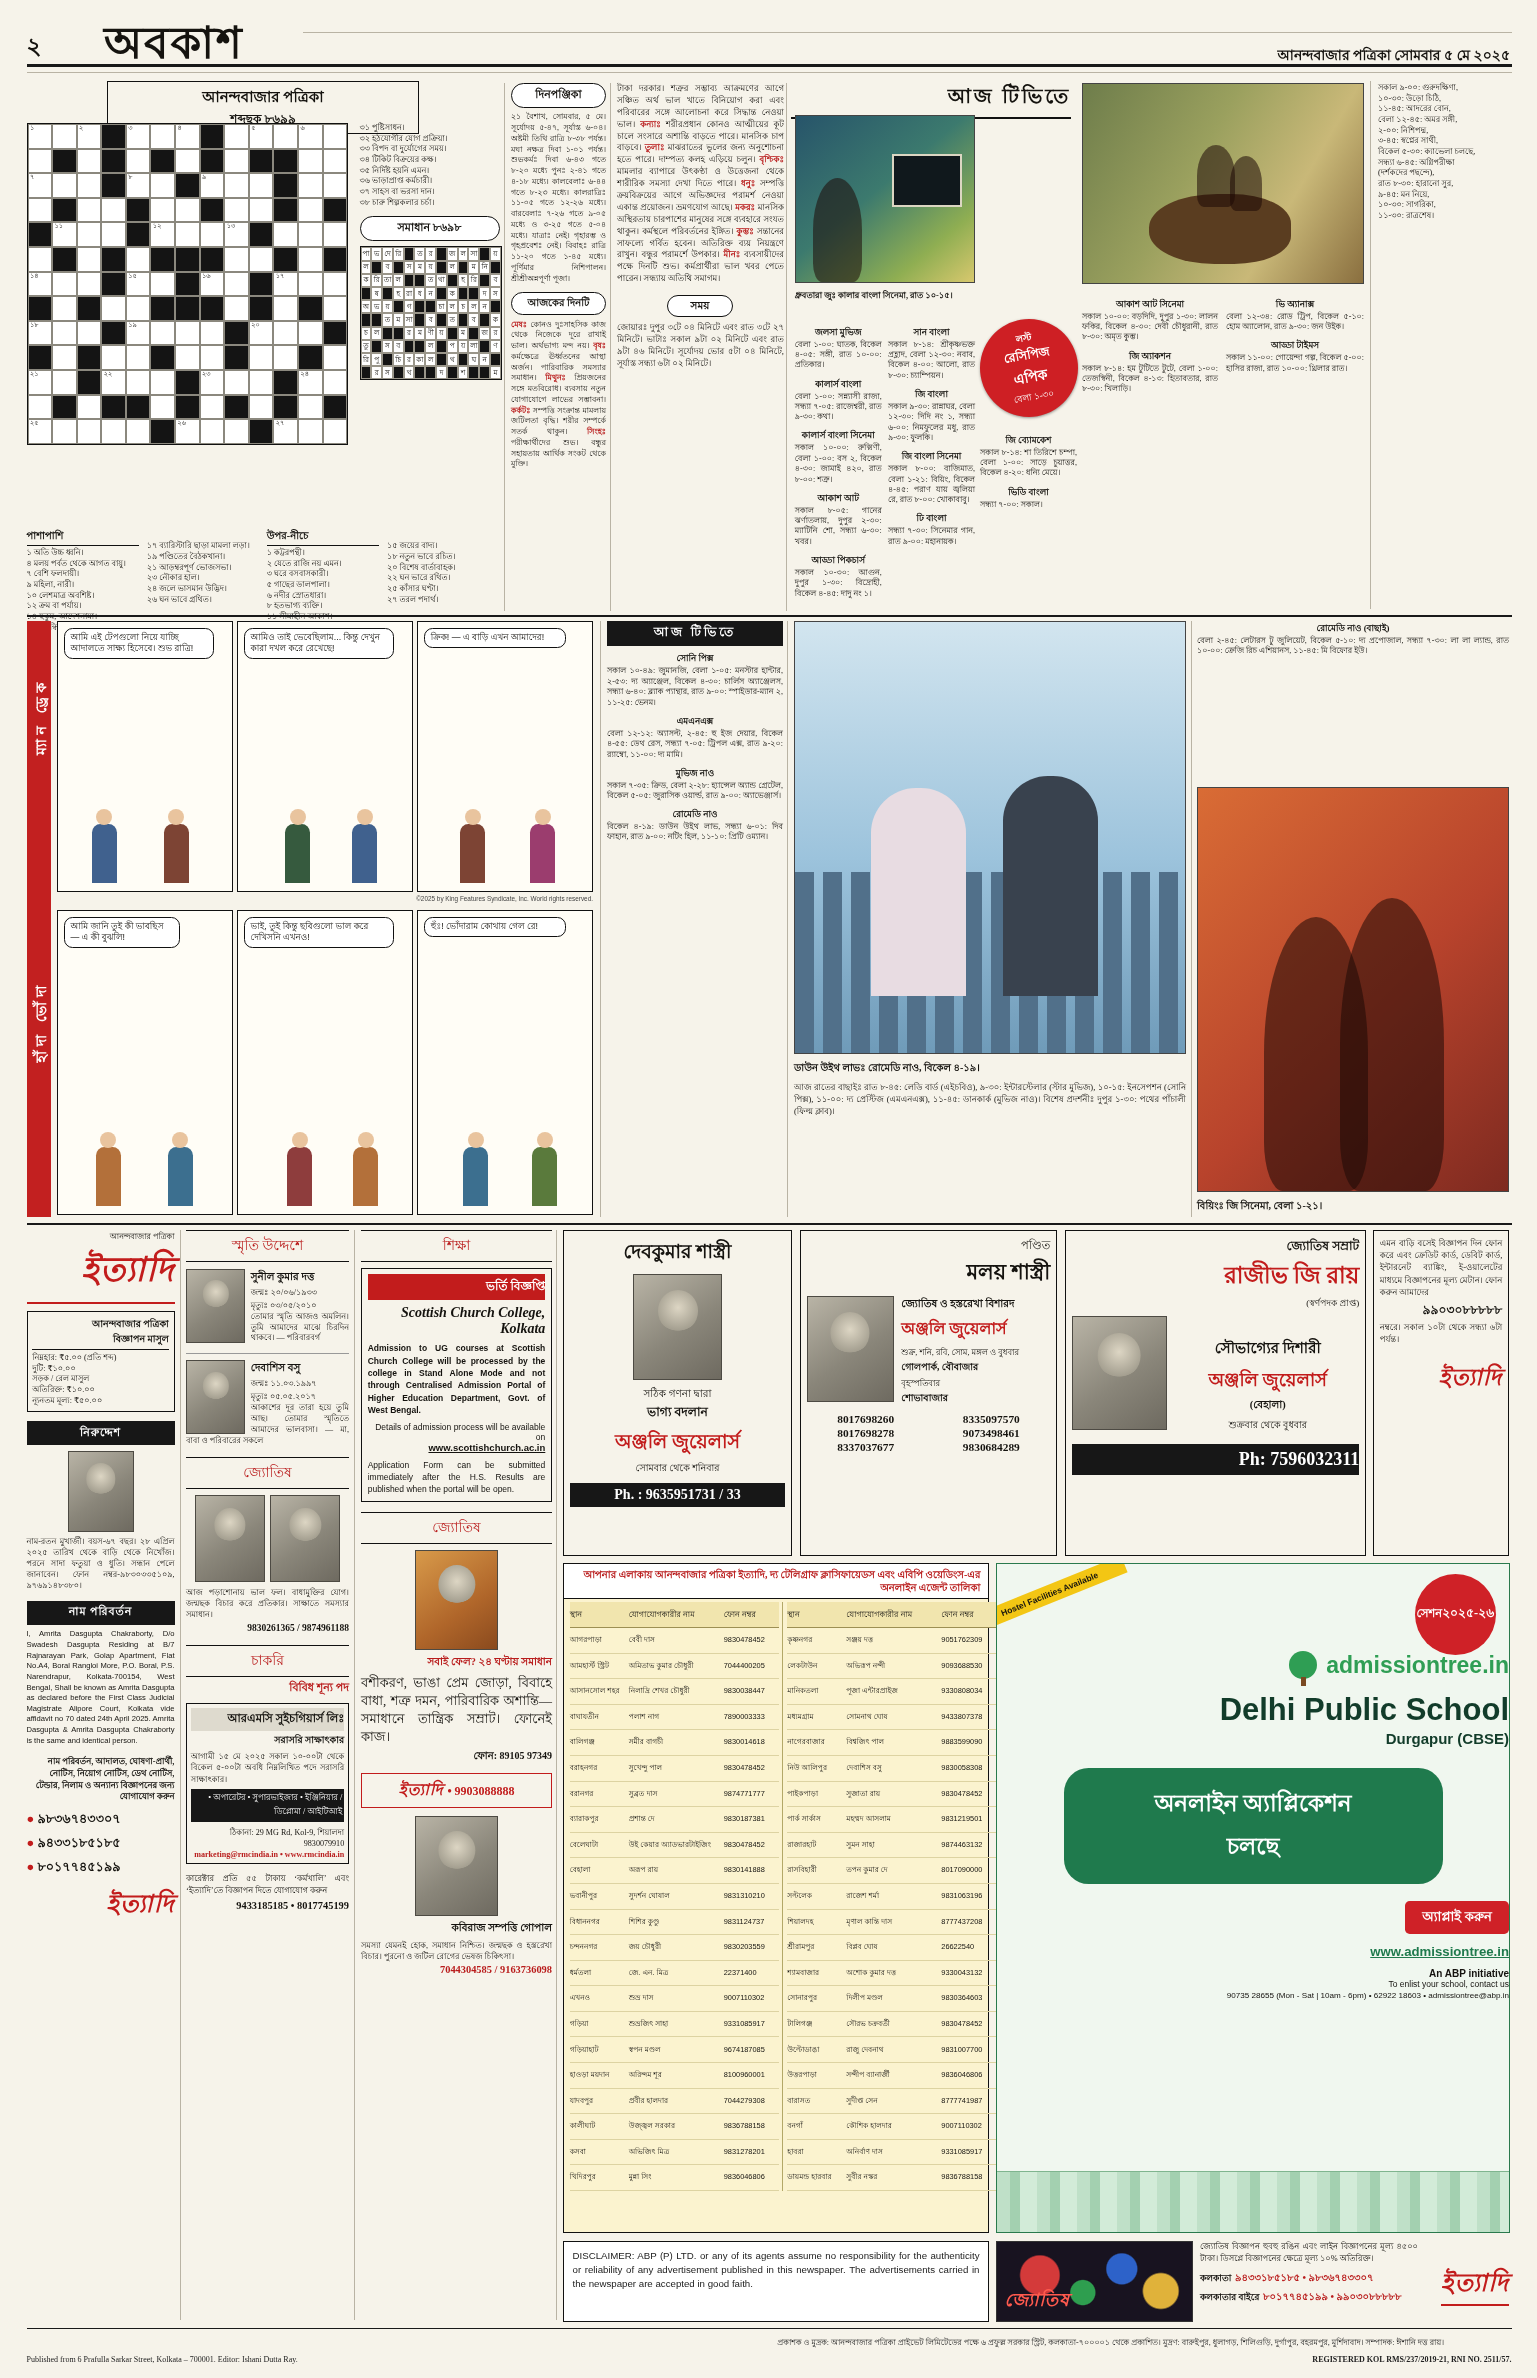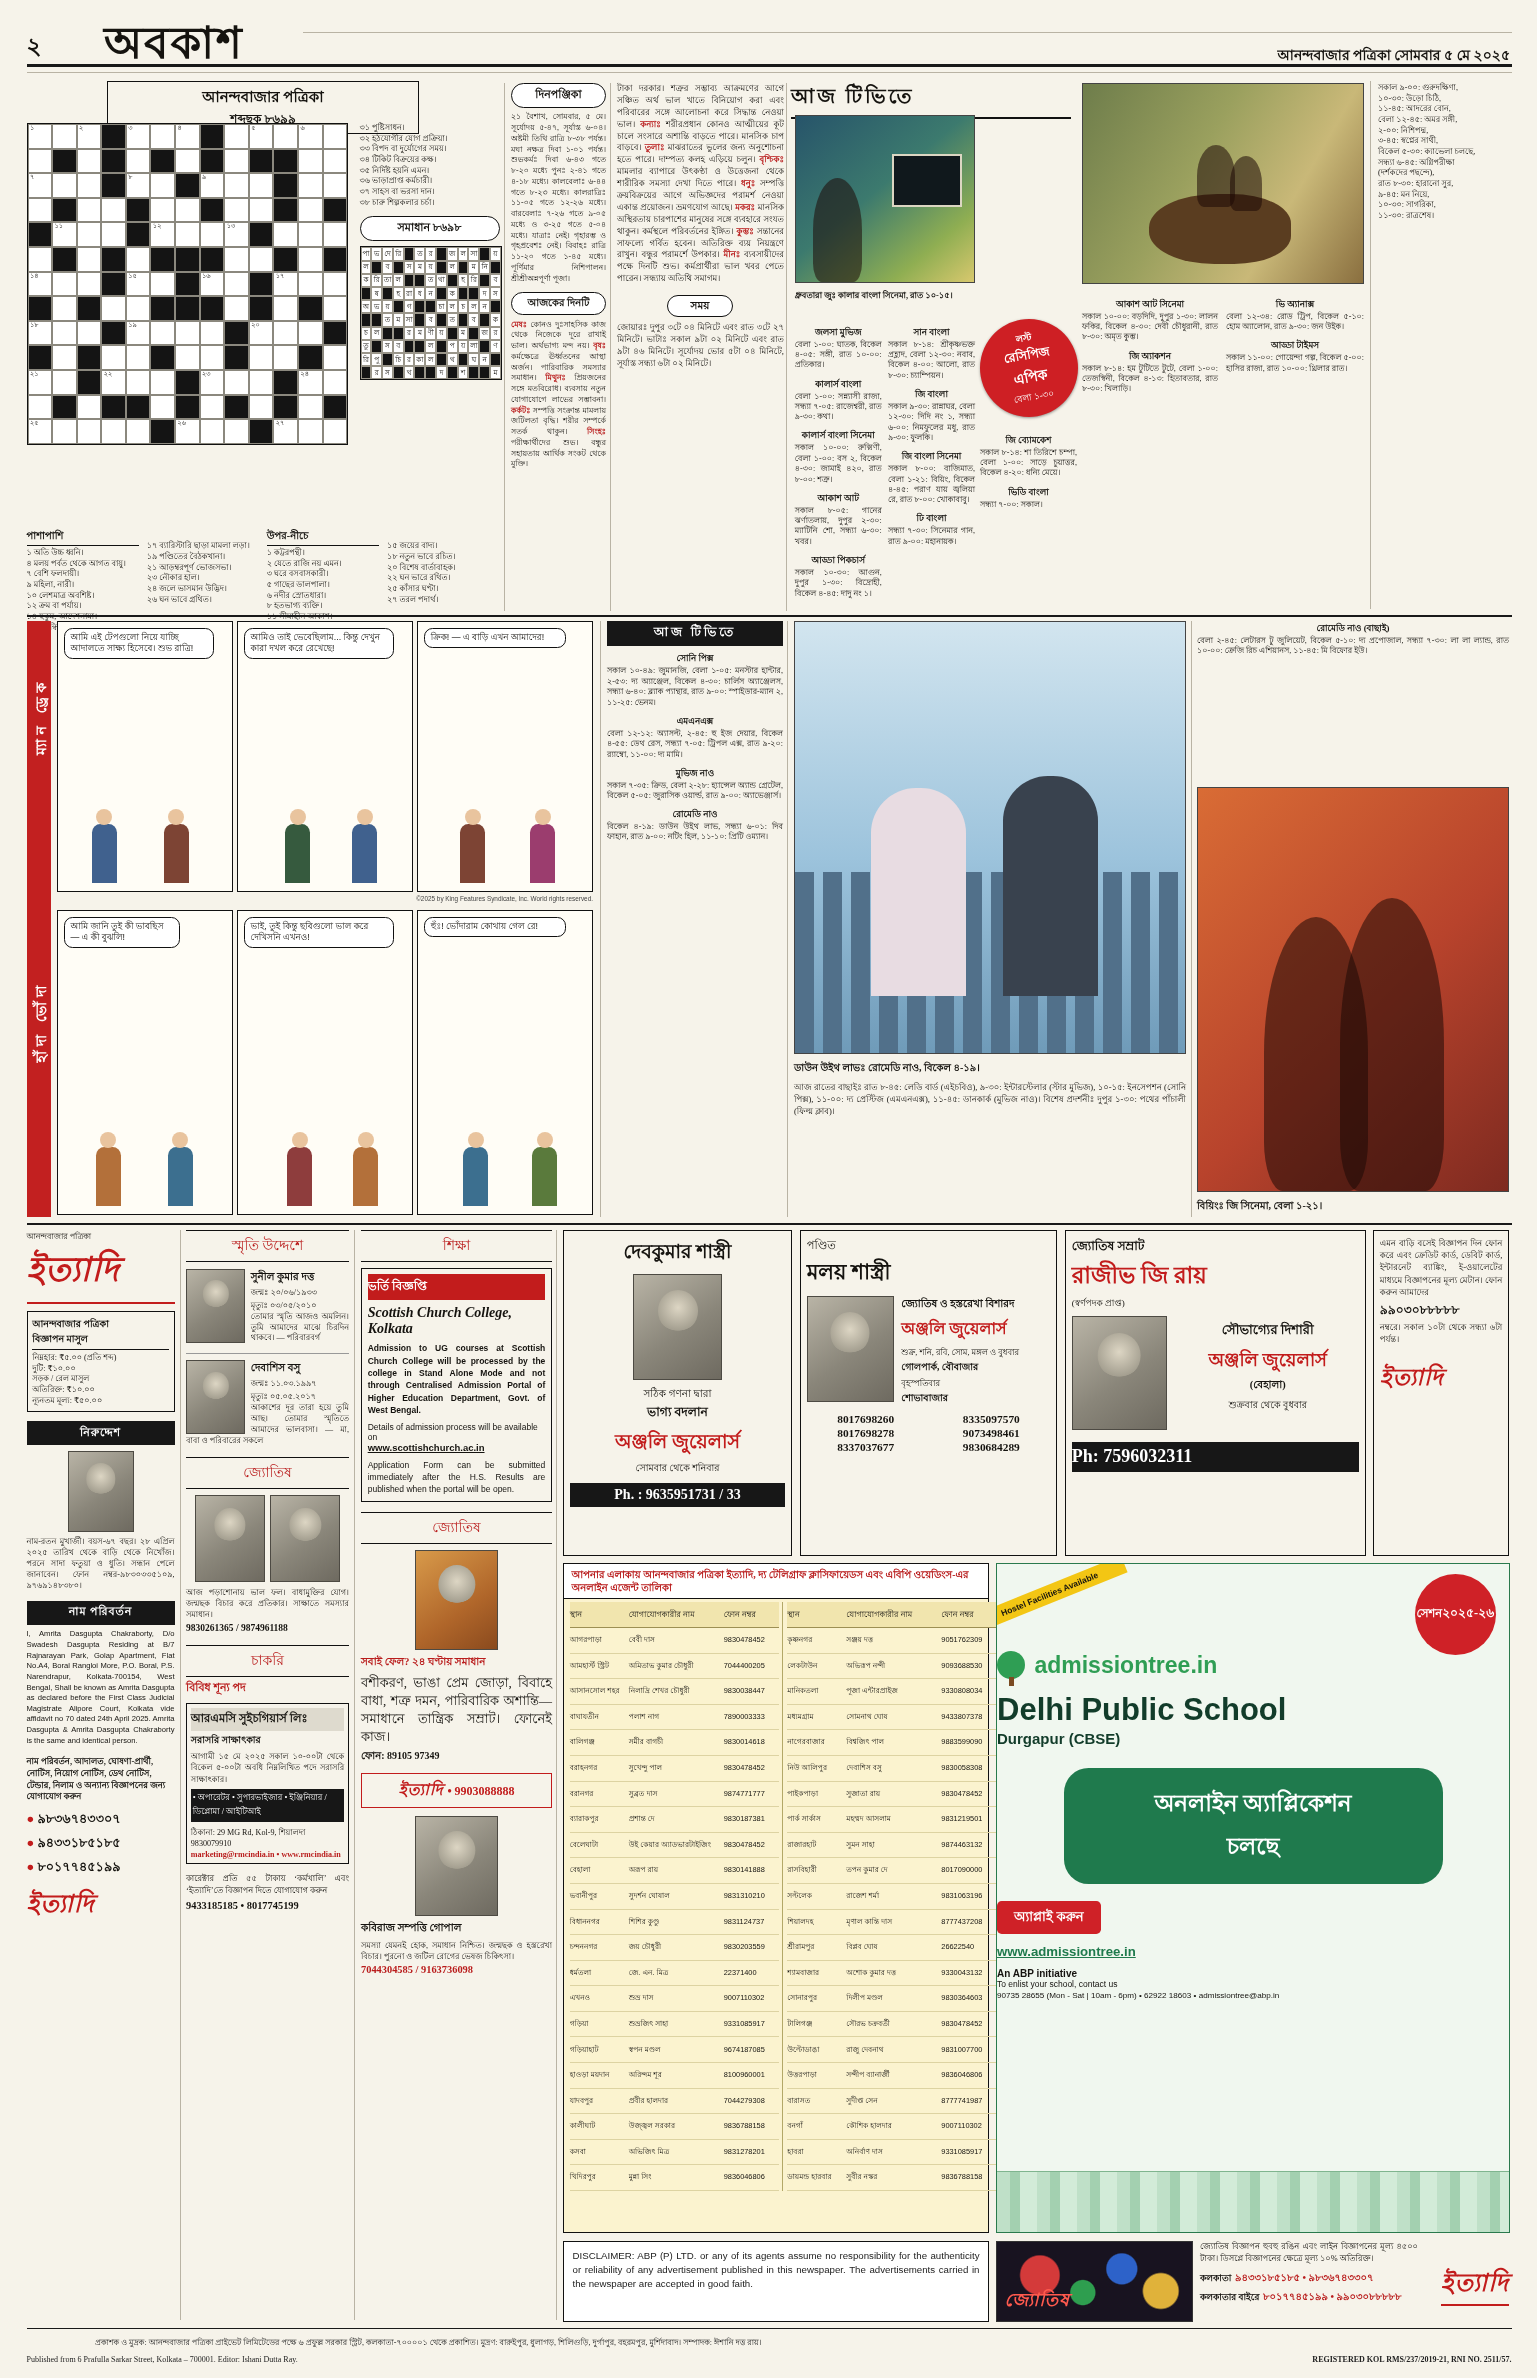--- a/index.html
+++ b/index.html
@@ -1,20 +1,20 @@
 <!DOCTYPE html>
 <html style="font-size:15px"><head>
 <meta charset="utf-8">
 <style>
 *{margin:0;padding:0;box-sizing:border-box}
 html,body{width:1538px;height:2378px}
 body{position:relative;background:#f6f3ea;color:#15130f;font-family:"Liberation Serif","DejaVu Serif",serif;overflow:hidden}
 .abs{position:absolute}
 .jt{text-align:justify}
-.ctr{text-align:left}
+.ctr{text-align:right}
 .b{font-weight:bold}
 .sans{font-family:"Liberation Sans","DejaVu Sans",sans-serif}
 .vline{position:absolute;width:0;border-left:0.9px solid #b9b3a4}
 .hline{position:absolute;height:0;border-top:0.9px solid #b9b3a4}
 .thick{border-top:2.4px solid #191919}
 .pill{border:1.5px solid #111;border-radius:13.2px;font-weight:bold;text-align:center;background:#fff;font-size:12.3px;padding:1.9px 0}
 .bh{background:#171717;color:#fff;font-weight:bold;text-align:center;font-size:11px;padding:2.4px 0;letter-spacing:0.9px}
 .rh{color:#b91c1c;font-weight:normal;text-align:center;border-top:1.5px solid #111;border-bottom:1.5px solid #111;padding:3px 0;font-size:14px}
 .itadi{color:#c21c1c;font-weight:bold;font-style:italic;letter-spacing:0.9px}
 .sign{color:#b91c1c;font-weight:bold}
@@ -837,21 +837,21 @@
   </div>
 </div>
 
 <div class="abs" style="left:1065px;top:1230px;width:301px;height:326px;border:1.9px solid #111;padding:5.7px">
   <div class="ctr b" style="font-size:12.3px">জ্যোতিষ সম্রাট</div>
   <div class="b ctr" style="color:#c21c1c;font-size:23px">রাজীভ জি রায়</div>
   <div class="ctr" style="font-size:9px">(স্বর্ণপদক প্রাপ্ত)</div>
   <div style="display:flex;gap:9.5px;margin-top:5.7px">
     <div class="ph" style="width:95px;height:114px;flex:none"></div>
     <div style="flex:1;text-align:center">
-      <div class="b" style="font-size:13px;margin-top:4px">সৌভাগ্যের দিশারী</div>
+      <div class="b" style="font-size:15px;margin-top:20px">সৌভাগ্যের দিশারী</div>
       <div class="b" style="color:#c21c1c;font-size:18px;margin-top:4.7px">অঞ্জলি জুয়েলার্স</div>
       <div class="b" style="font-size:10.4px">(বেহালা)</div>
       <div style="font-size:9.5px;margin-top:3.8px">শুক্রবার থেকে বুধবার</div>
     </div>
   </div>
   <div class="b ctr" style="background:#171717;color:#fff;font-size:18px;padding:4.7px 0;margin-top:11.4px">Ph: 7596032311</div>
 </div>
 
 <div class="abs" style="left:1373px;top:1230px;width:136px;height:326px;border:1.4px solid #111;padding:5.7px">
   <div class="jt" style="font-size:8.5px;line-height:1.45">এমন বাড়ি বসেই বিজ্ঞাপন দিন ফোন করে এবং ক্রেডিট কার্ড, ডেবিট কার্ড, ইন্টারনেট ব্যাঙ্কিং, ই-ওয়ালেটের মাধ্যমে বিজ্ঞাপনের মূল্য মেটান। ফোন করুন আমাদের</div>

